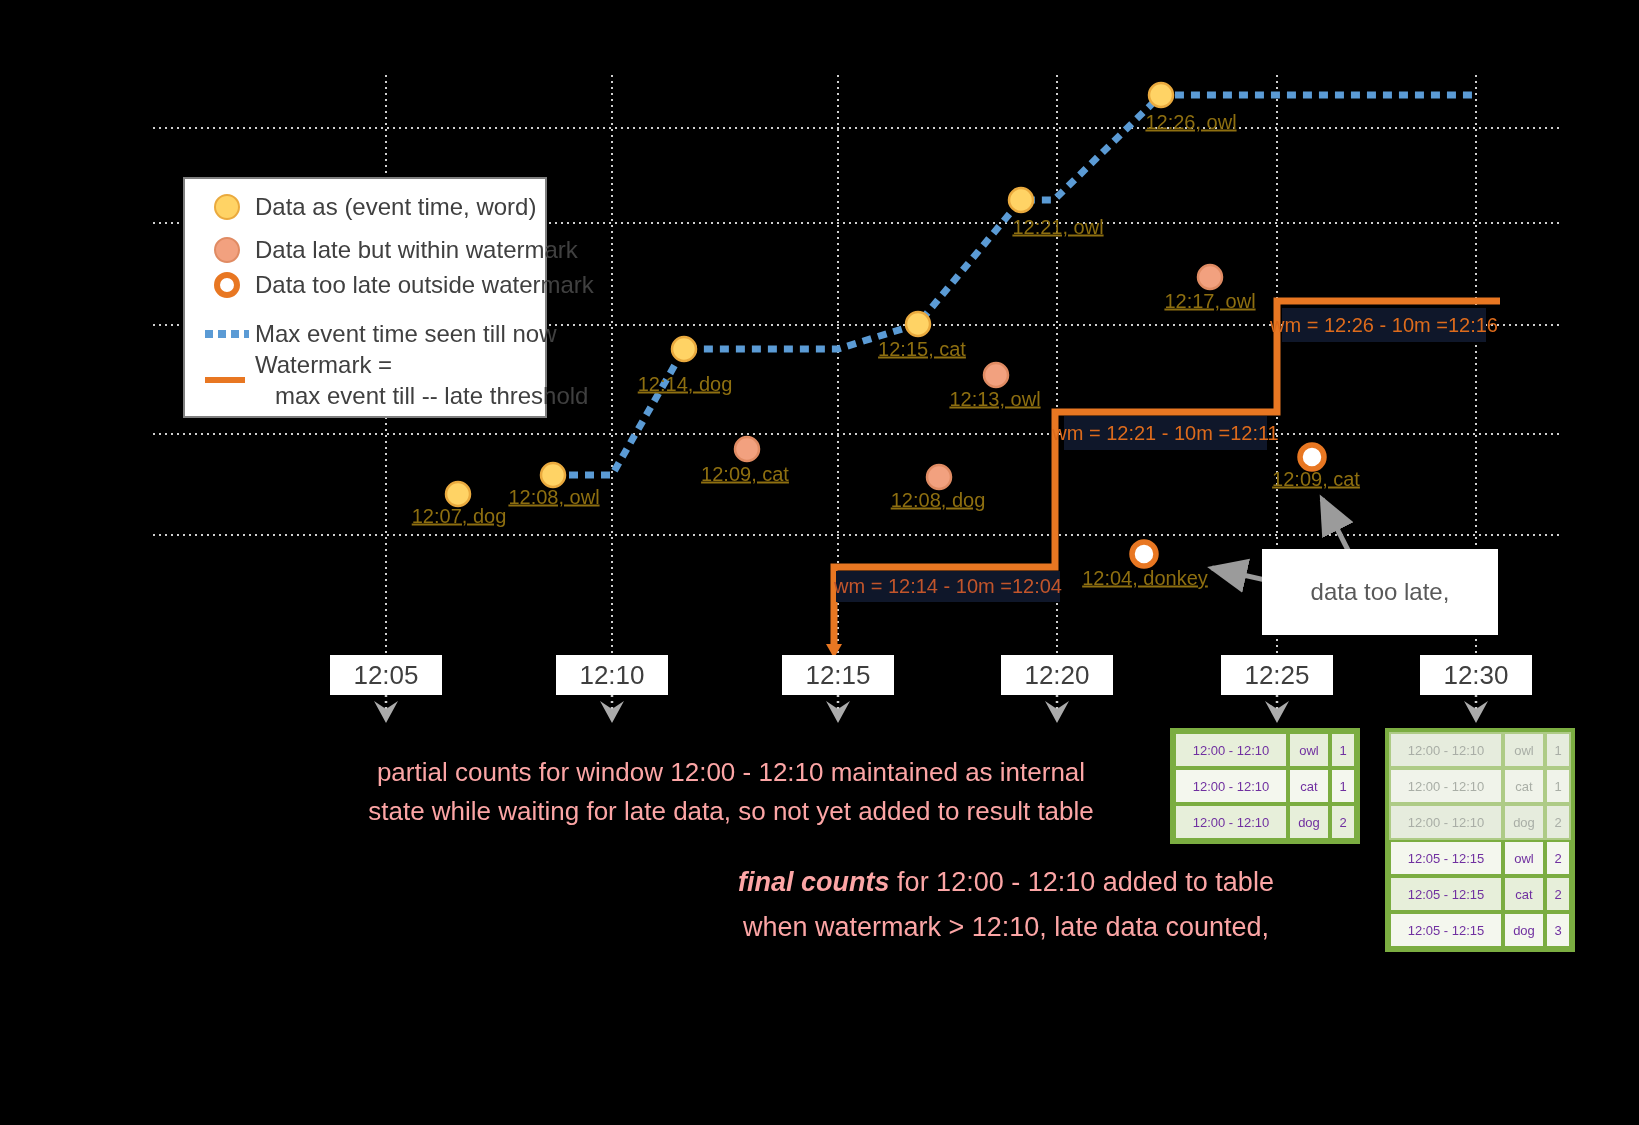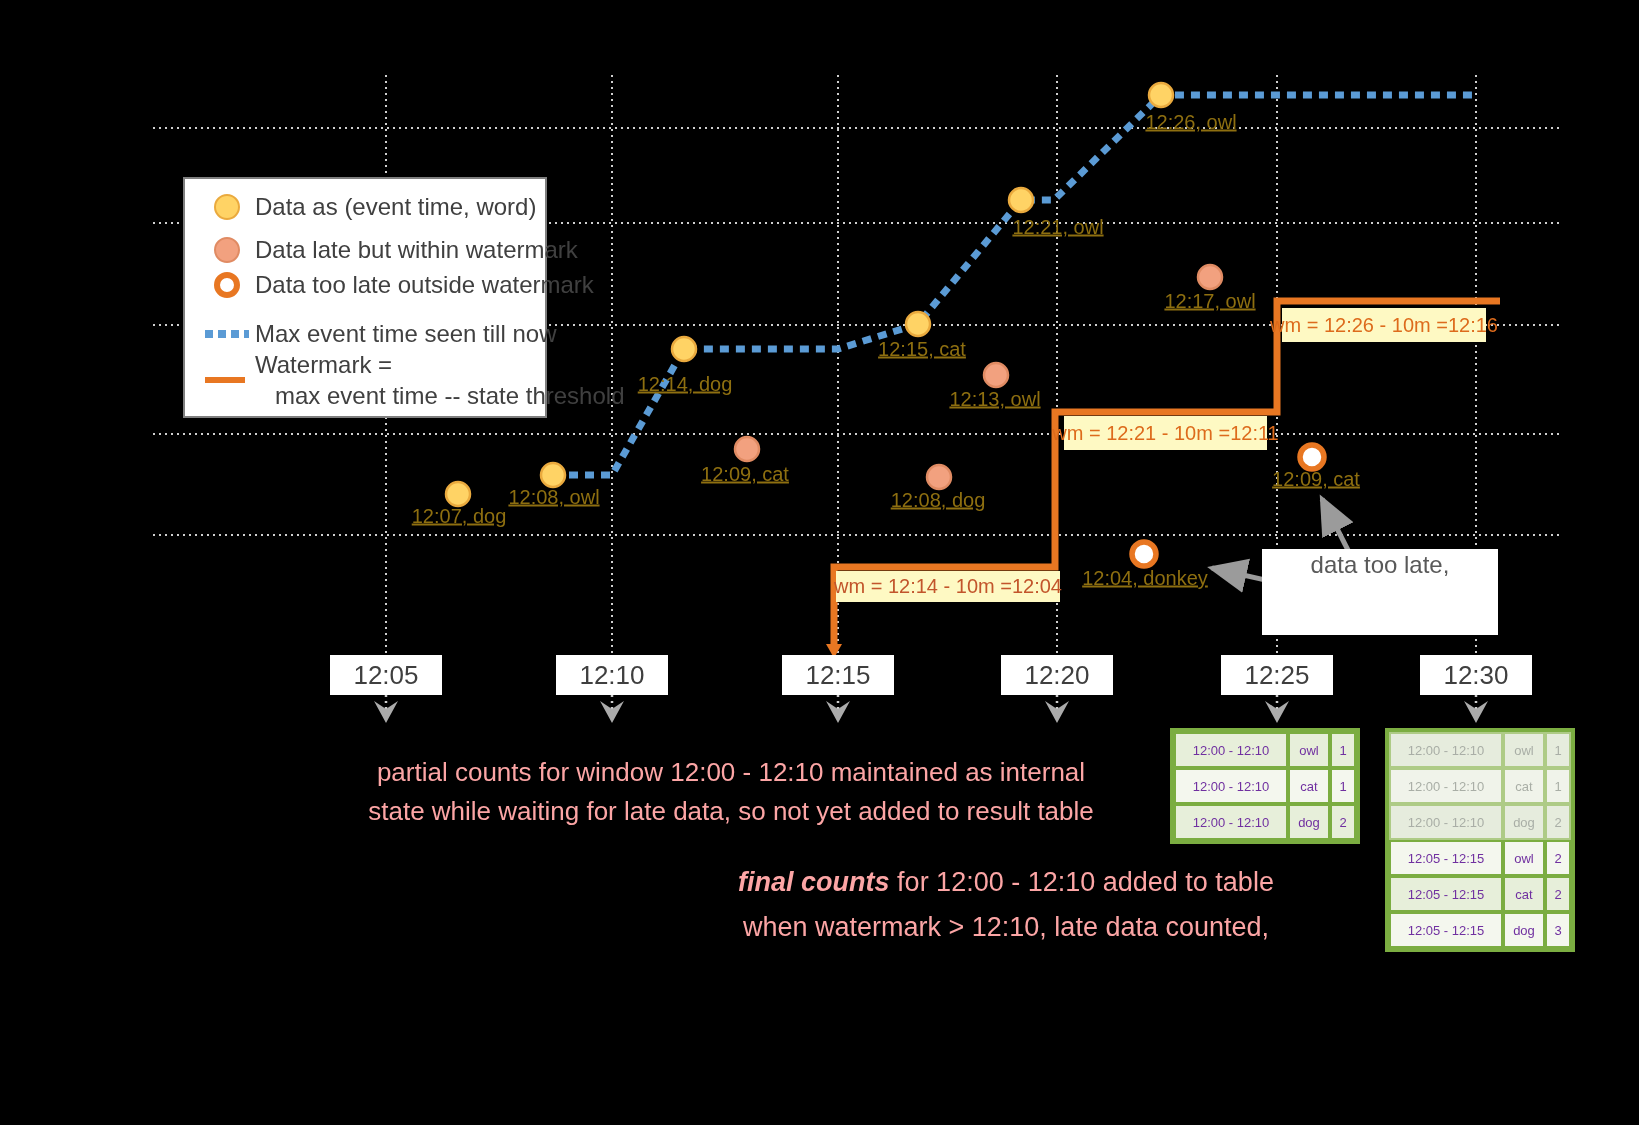--- a/index.html
+++ b/index.html
@@ -2,29 +2,29 @@
 <html><head>
 <meta charset="utf-8">
 <style>
   html,body{margin:0;padding:0;background:#000;}
   #stage{position:relative;width:1639px;height:1125px;background:#000;overflow:hidden;
          font-family:"Liberation Sans","DejaVu Sans",sans-serif;}
   #chart-svg{position:absolute;left:0;top:0;}
   .abs{position:absolute;}
   .center{transform:translate(-50%,-50%);white-space:nowrap;text-decoration:underline;}
   .point-label{font-size:20px;color:#8E6F10;white-space:nowrap;}
-  .wm-label{background:#fef9c3;font-size:20px;display:flex;align-items:center;justify-content:center;white-space:nowrap;text-align:right;}
+  .wm-label{background:#0f172a;font-size:20px;display:flex;align-items:center;justify-content:center;white-space:nowrap;text-align:right;}
   .tick-box{background:#ffffff;width:112px;height:40px;display:flex;align-items:center;justify-content:center;
             font-size:26px;color:#3F3F3F;}
   .legend{left:183px;top:177px;width:364px;height:241px;background:#fff;border:2px solid #7F7F7F;
           box-sizing:border-box;color:#404040;font-size:24px;}
   .legend .row-label{position:absolute;transform:translateY(-50%);left:70px;white-space:nowrap;}
   .swatch-dot{position:absolute;width:26px;height:26px;border-radius:50%;transform:translate(-50%,-50%);box-sizing:border-box;}
   .note-box{background:#fff;color:#595959;font-size:24px;line-height:32px;text-align:center;
-            display:flex;justify-content:center;}
+            display:flex;flex-direction:column;justify-content:center;}
   .red-note{color:#fca5a5;text-align:center;transform:translateX(-50%);white-space:nowrap;margin-left:16px;}
   .gtable{position:absolute;border:4px solid #7BAD41;background:#7BAD41;}
   .gtable .trow{display:flex;}
   .gtable .cell{box-sizing:border-box;border:2px solid #7BAD41;background:#E7EFDA;color:#7030A0;
                 font-size:13px;display:flex;align-items:center;justify-content:center;height:36px;white-space:nowrap;}
   .gtable .trow:nth-child(even) .cell{background:#F4F7EE;}
   .gtable .trow.faded .cell{color:#A9AEA6;border-color:#AECB86;background:#E6ECDD;}
   .gtable .trow.faded:nth-child(even) .cell{background:#F0F3EA;}
   .c-win{width:114px;} .c-word{width:42px;} .c-num{width:26px;}
 </style>
@@ -100,21 +100,21 @@
     <span class="swatch-dot" style="left:42px;top:106px;background:#fff;border:6px solid #E87722;"></span>
     <span class="row-label" style="top:106px;">Data too late outside watermark</span>
     <svg class="abs" style="left:20px;top:148px;" width="44" height="14">
       <line x1="0" y1="7" x2="44" y2="7" stroke="#5B9BD5" stroke-width="8" stroke-dasharray="8 5"></line>
     </svg>
     <span class="row-label" style="top:155px;">Max event time seen till now</span>
     <span class="row-label" style="top:186px;">Watermark =</span>
     <svg class="abs" style="left:20px;top:196px;" width="40" height="10">
       <line x1="0" y1="5" x2="40" y2="5" stroke="#E87722" stroke-width="6"></line>
     </svg>
-    <span class="row-label" style="top:217px;left:90px;">max event time -- state threshold</span>
+    <span class="row-label" style="top:217px;left:90px;">max event till -- late threshold</span>
   </div>
 
   <div id="layer-pointlabels">
       <div class="abs center point-label" style="left: 459px; top: 516px;">12:07, dog</div>
       <div class="abs center point-label" style="left: 554px; top: 497px;">12:08, owl</div>
       <div class="abs center point-label" style="left: 685px; top: 384px;">12:14, dog</div>
       <div class="abs center point-label" style="left: 922px; top: 349px;">12:15, cat</div>
       <div class="abs center point-label" style="left: 1058px; top: 227px;">12:21, owl</div>
       <div class="abs center point-label" style="left: 1191px; top: 122px;">12:26, owl</div>
       <div class="abs center point-label" style="left: 745px; top: 474px;">12:09, cat</div>

